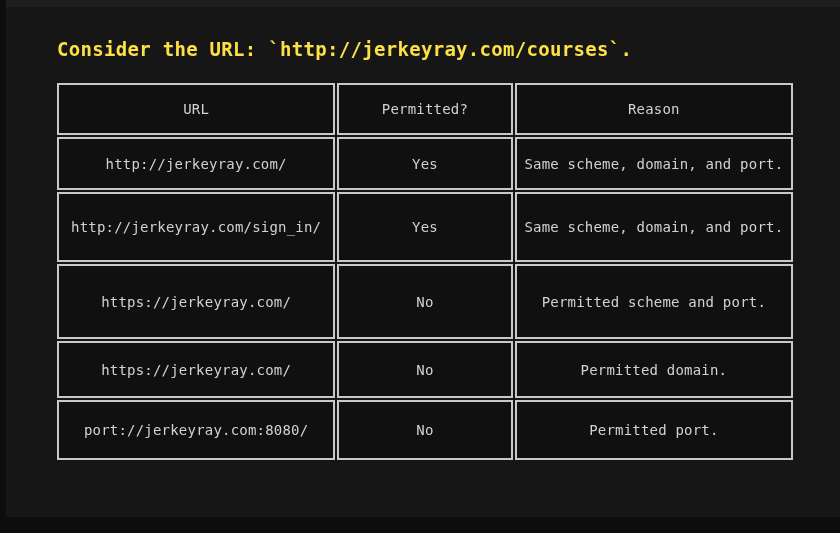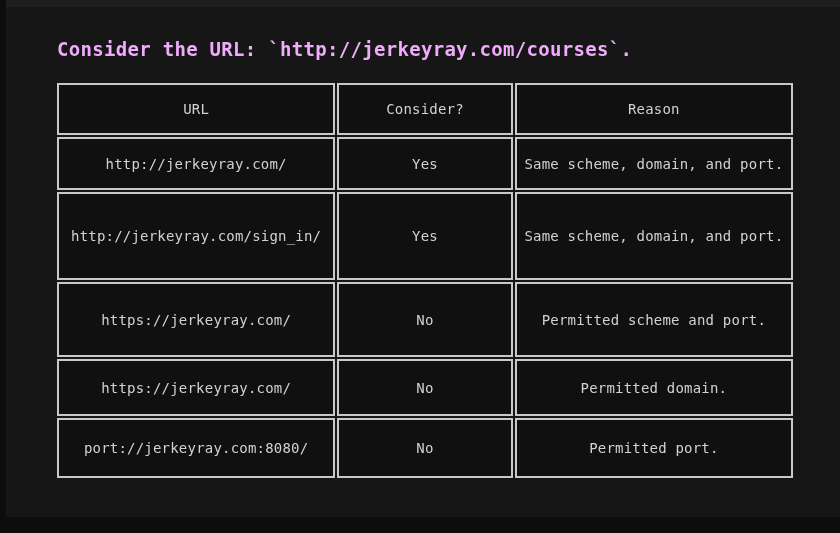--- a/index.html
+++ b/index.html
@@ -36,21 +36,21 @@
     background: #0d0d0d;
   }
   .content {
     position: absolute;
     top: 7px;
     left: 6px;
     width: 834px;
   }
   .title {
     margin: 31px 0 0 51px;
-    color: #f0abfc;
+    color: #fde047;
     font-size: 19px;
     font-weight: bold;
     letter-spacing: 0.3px;
     white-space: nowrap;
   }
   table.origin-table {
     margin: 21px 0 0 49px;
     width: 740px;
     border-collapse: separate;
     border-spacing: 2px;
@@ -67,21 +67,21 @@
     letter-spacing: 0.2px;
     padding: 0 6px;
     overflow: hidden;
     white-space: nowrap;
   }
   col.c-url    { width: 276px; }
   col.c-perm   { width: 174px; }
   col.c-reason { width: 276px; }
   tr.hdr  { height: 52px; }
   tr.r0   { height: 53px; }
-  tr.r1   { height: 88px; }
+  tr.r1   { height: 70px; }
   tr.r2   { height: 75px; }
   tr.r3   { height: 57px; }
   tr.r4   { height: 60px; }
 </style>
 </head>
 <body>
 
 <div class="screen">
   <div class="edge-top"></div>
   <div class="edge-left"></div>
@@ -91,21 +91,21 @@
 
     <table class="origin-table">
       <colgroup>
         <col class="c-url">
         <col class="c-perm">
         <col class="c-reason">
       </colgroup>
       <tbody>
           <tr class="hdr">
         <th>URL</th>
-        <th>Consider?</th>
+        <th>Permitted?</th>
         <th>Reason</th>
       </tr>
       <tr class="r0">
         <td>http://jerkeyray.com/</td>
         <td>Yes</td>
         <td>Same scheme, domain, and port.</td>
       </tr>
       <tr class="r1">
         <td>http://jerkeyray.com/sign_in/</td>
         <td>Yes</td>

